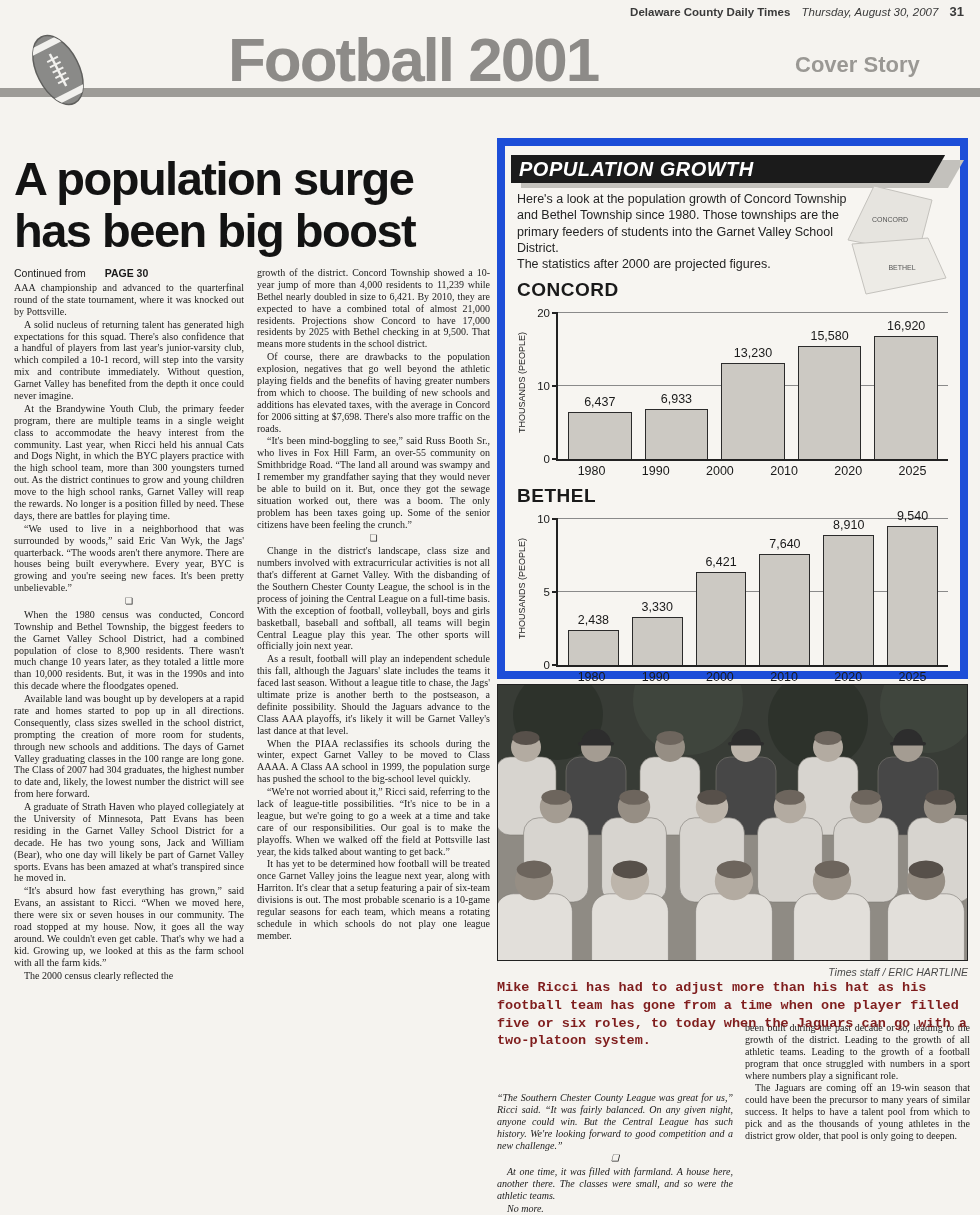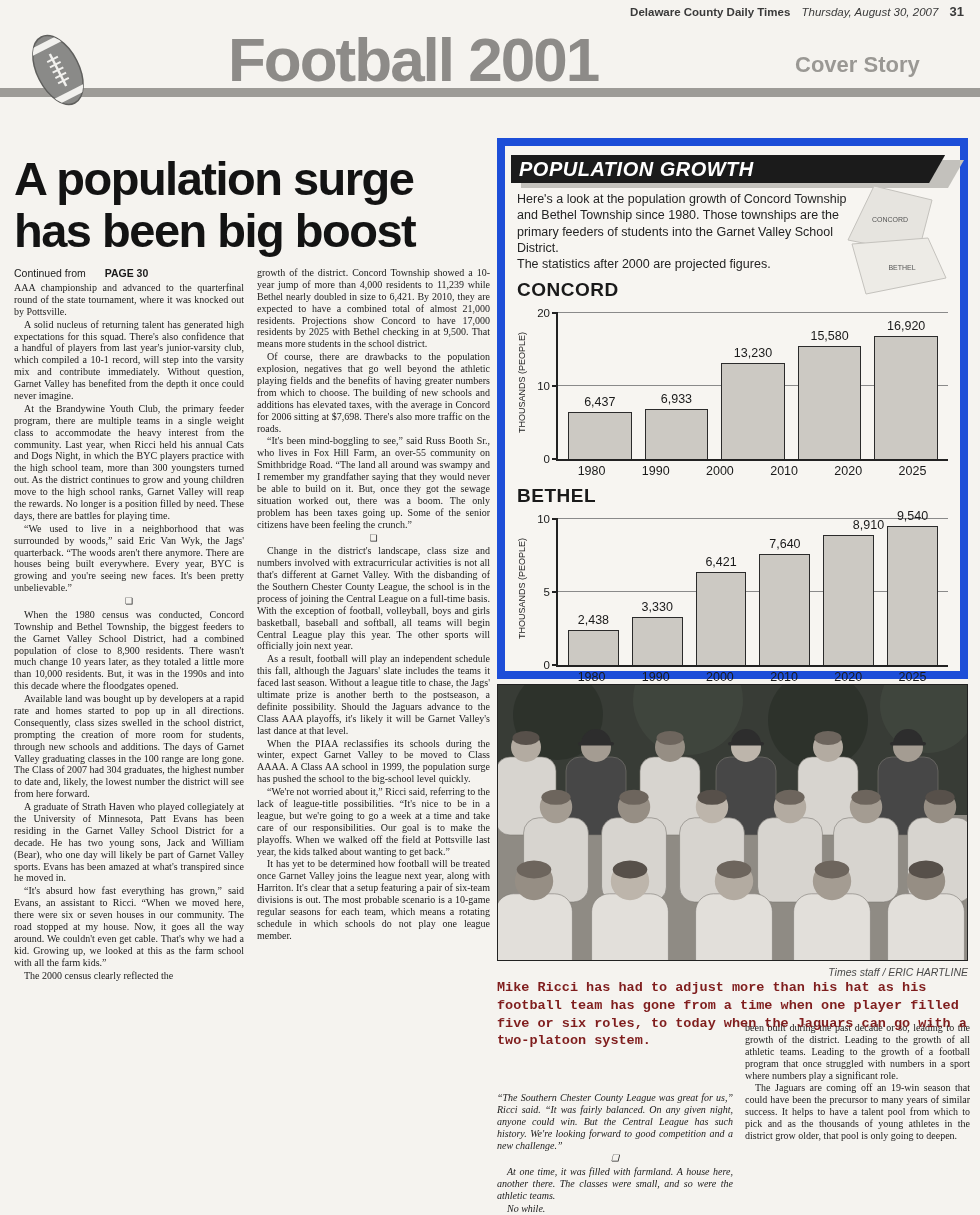--- a/index.html
+++ b/index.html
@@ -137,21 +137,21 @@
       <p>Change in the district's landscape, class size and numbers involved with extracurricular activities is not all that's different at Garnet Valley. With the disbanding of the Southern Chester County League, the school is in the process of joining the Central League on a full-time basis. With the exception of football, volleyball, boys and girls basketball, baseball and softball, all teams will begin Central League play this year. The other sports will officially join next year.</p>
       <p>As a result, football will play an independent schedule this fall, although the Jaguars' slate includes the teams it faced last season. Without a league title to chase, the Jags' ultimate prize is another berth to the postseason, a definite possibility. Should the Jaguars advance to the Class AAA playoffs, it's likely it will be Garnet Valley's last dance at that level.</p>
       <p>When the PIAA reclassifies its schools during the winter, expect Garnet Valley to be moved to Class AAAA. A Class AA school in 1999, the population surge has pushed the school to the big-school level quickly.</p>
       <p>“We're not worried about it,” Ricci said, referring to the lack of league-title possibilities. “It's nice to be in a league, but we're going to go a week at a time and take care of our responsibilities. Our goal is to make the playoffs. When we walked off the field at Pottsville last year, the kids talked about wanting to get back.”</p>
       <p>It has yet to be determined how football will be treated once Garnet Valley joins the league next year, along with Harriton. It's clear that a setup featuring a pair of six-team divisions is out. The most probable scenario is a 10-game regular seasons for each team, which means a rotating schedule in which schools do not play one league member.</p>
     </div>
   <div id="bcol1" class="col">
       <p class="ni">“The Southern Chester County League was great for us,” Ricci said. “It was fairly balanced. On any given night, anyone could win. But the Central League has such history. We're looking forward to good competition and a new challenge.”</p>
       <div class="divider">❏</div>
       <p>At one time, it was filled with farmland. A house here, another there. The classes were small, and so were the athletic teams.</p>
-      <p>No while.</p>
+      <p>No more.</p>
     </div>
   <div id="bcol2" class="col">
       <p class="ni">been built during the past decade or so, leading to the growth of the district. Leading to the growth of all athletic teams. Leading to the growth of a football program that once struggled with numbers in a sport where numbers play a significant role.</p>
       <p>The Jaguars are coming off an 19-win season that could have been the precursor to many years of similar success. It helps to have a talent pool from which to pick and as the thousands of young athletes in the district grow older, that pool is only going to deepen.</p>
     </div>
 
   <div class="infobox">
     <div class="pg-banner">
       <div class="shadow"></div>
       <div class="bg"></div>
@@ -238,21 +238,21 @@
               <div class="barwrap">
                 <div class="bar" style="height: 64.21%; background: rgb(204, 201, 195);"></div>
                 <div class="blabel" style="bottom: calc(64.21% + 3px);">6,421</div>
               </div>
               <div class="barwrap">
                 <div class="bar" style="height: 76.4%; background: rgb(204, 201, 195);"></div>
                 <div class="blabel" style="bottom: calc(76.4% + 3px);">7,640</div>
               </div>
               <div class="barwrap">
                 <div class="bar" style="height: 89.1%; background: rgb(204, 201, 195);"></div>
-                <div class="blabel" style="bottom: calc(89.1% + 3px); text-align: right;">8,910</div>
+                <div class="blabel" style="bottom: calc(89.1% + 3px);">8,910</div>
               </div>
               <div class="barwrap">
                 <div class="bar" style="height: 95.4%; background: rgb(204, 201, 195);"></div>
                 <div class="blabel" style="bottom: calc(95.4% + 3px);">9,540</div>
               </div>
             </div>
           </div>
           <div class="xlabels">
             <div>1980</div>
             <div>1990</div>

